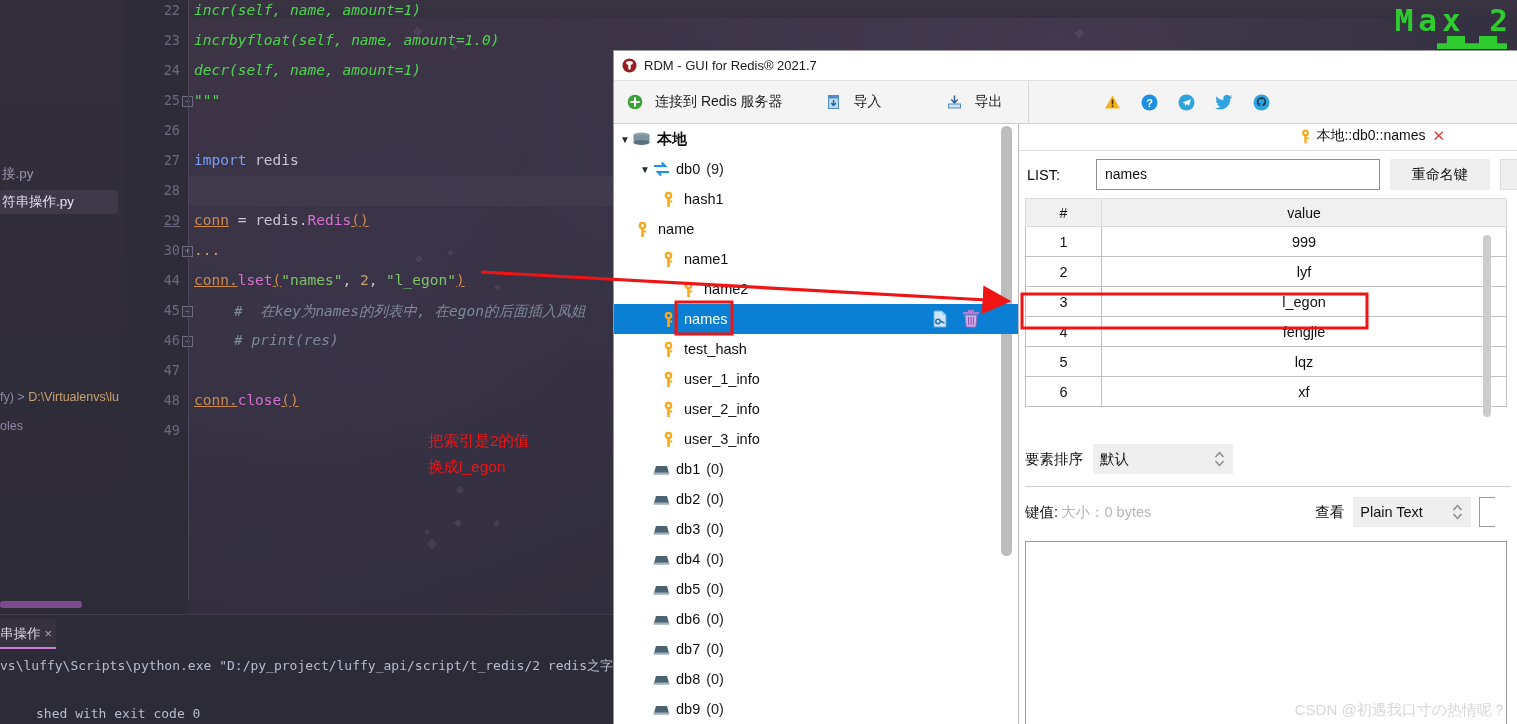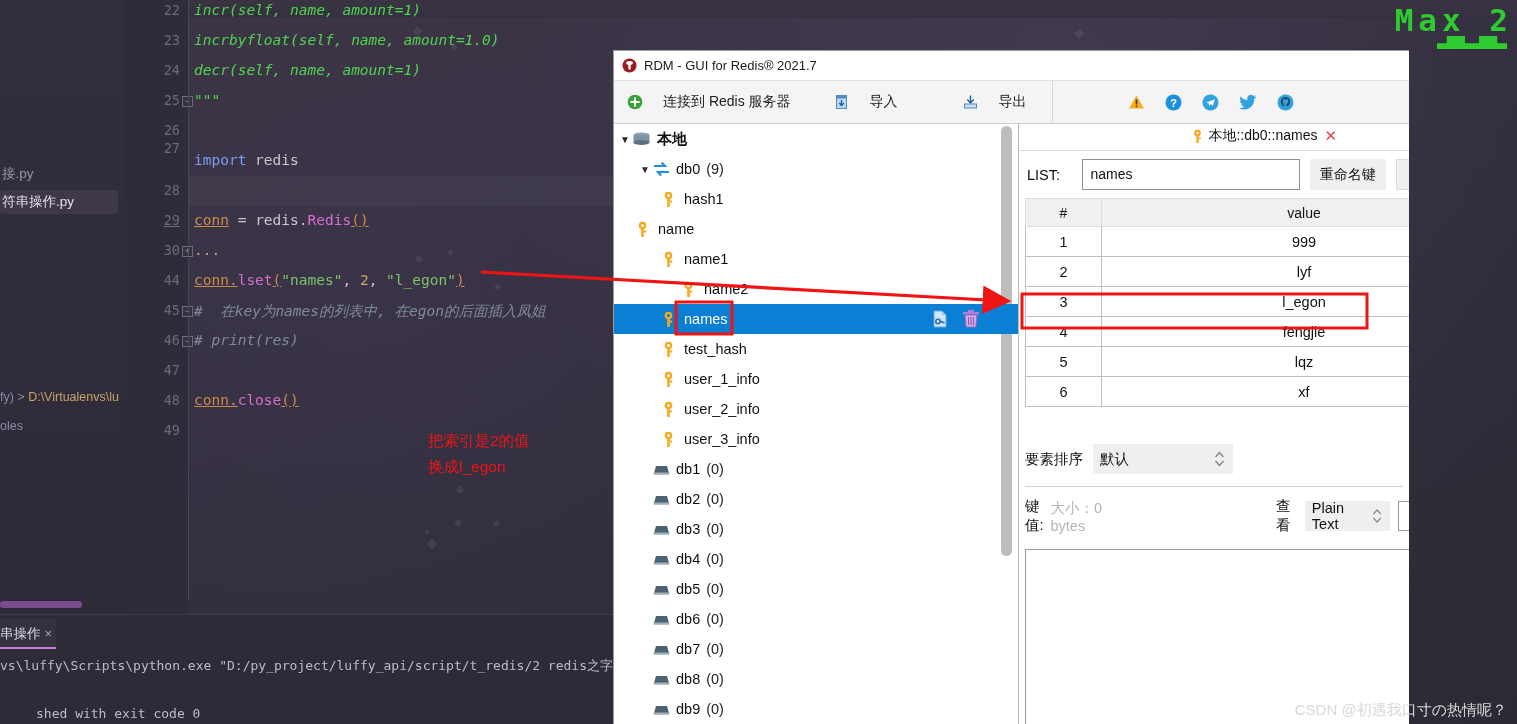--- a/index.html
+++ b/index.html
@@ -64,21 +64,21 @@
     font-size:14.5px; font-family:"DejaVu Sans Mono","Liberation Mono",monospace;
   }
   .c-it { font-style: italic; }
   .c-green { color:#4fd44f; }
   .c-kw { color:#7a9ef5; }
   .c-txt { color:#c8c6d0; }
   .c-fn { color:#cb8a4e;text-decoration:underline; }
   .c-cls { color:#d66fd0; }
   .c-str { color:#7ec36b; }
   .c-num { color:#c9a26d; }
-  .c-cmt { color:#7e8a99; font-style:italic; }
+  .c-cmt { color:#7e8a99; font-style:italic;padding-left:40px; }
   .hl-line {
     position:absolute; left:124px; width:493px; height:30px;
     background:rgba(255,255,255,0.035);
   }
   .fold {
     position:absolute; width:11px; height:11px; border:1px solid #6e6a80;
     color:#9b97ad; font-size:9px; line-height:9px; text-align:center;
     background:#353240;
   }
   
@@ -118,36 +118,36 @@
     font-family:"DejaVu Sans Mono","Liberation Mono",monospace;
   }
   #maxlogo-bar {
     position:absolute; right:10px; top:36px; width:70px; height:13px;
     background:#2ecc2e;
     clip-path: polygon(0 55%, 14% 55%, 14% 0, 40% 0, 40% 55%, 60% 55%, 60% 0, 86% 0, 86% 55%, 100% 55%, 100% 100%, 0 100%);
   }
 
   
   #rdm {
-    position:absolute; left:613px; top:50px; width:796px; height:674px;
+    position:absolute; left:613px; top:50px; width:904px; height:674px;
     background:#ffffff; border:1px solid #9a9a9a; border-right:none; border-bottom:none;
     overflow:hidden;
     font-family:"Liberation Sans","DejaVu Sans",sans-serif;
   }
   #rdm-title {
     height:30px; background:#ffffff; border-bottom:1px solid #e2e2e2;
     display:flex; align-items:center; padding-left:8px; gap:7px;
   }
   #rdm-title-text { font-size:13px; color:#202020; }
   #rdm-toolbar {
     height:43px; background:#f4f4f4; border-bottom:1px solid #cfcfcf;
     display:flex; align-items:center;
   }
   .tb-btn {
-    display:flex; align-items:center; gap:20px; height:43px;
+    display:flex; align-items:center; gap:12px; height:43px;
     padding:0 13px; font-size:14px; color:#1b1b1b; cursor:default;
   }
   #tb-sep { width:1px; height:43px; background:#d6d6d6; margin-left:12px; }
   #tb-icons { display:flex; align-items:center; gap:20px; margin-left:75px; }
 
   #rdm-body { display:flex; height:601px; }
   #tree-panel {
     width:405px; background:#ffffff; position:relative; overflow:hidden;
     border-right:1px solid #b9b9b9;
   }
@@ -266,21 +266,21 @@
   </div>
 
   <div class="hl-line" style="top:176px;"></div>
 
   <div id="gutter">
     <div class="ln" style="top:2px;">22</div>
     <div class="ln" style="top:32px;">23</div>
     <div class="ln" style="top:62px;">24</div>
     <div class="ln" style="top:92px;">25</div>
     <div class="ln" style="top:122px;">26</div>
-    <div class="ln" style="top:140px;">27</div>
+    <div class="ln" style="top:152px;">27</div>
     <div class="ln" style="top:182px;">28</div>
     <div class="ln" style="top:212px;text-decoration:underline;">29</div>
     <div class="ln" style="top:242px;">30</div>
     <div class="ln" style="top:272px;">44</div>
     <div class="ln" style="top:302px;">45</div>
     <div class="ln" style="top:332px;">46</div>
     <div class="ln" style="top:362px;">47</div>
     <div class="ln" style="top:392px;">48</div>
     <div class="ln" style="top:422px;">49</div>
   </div>

